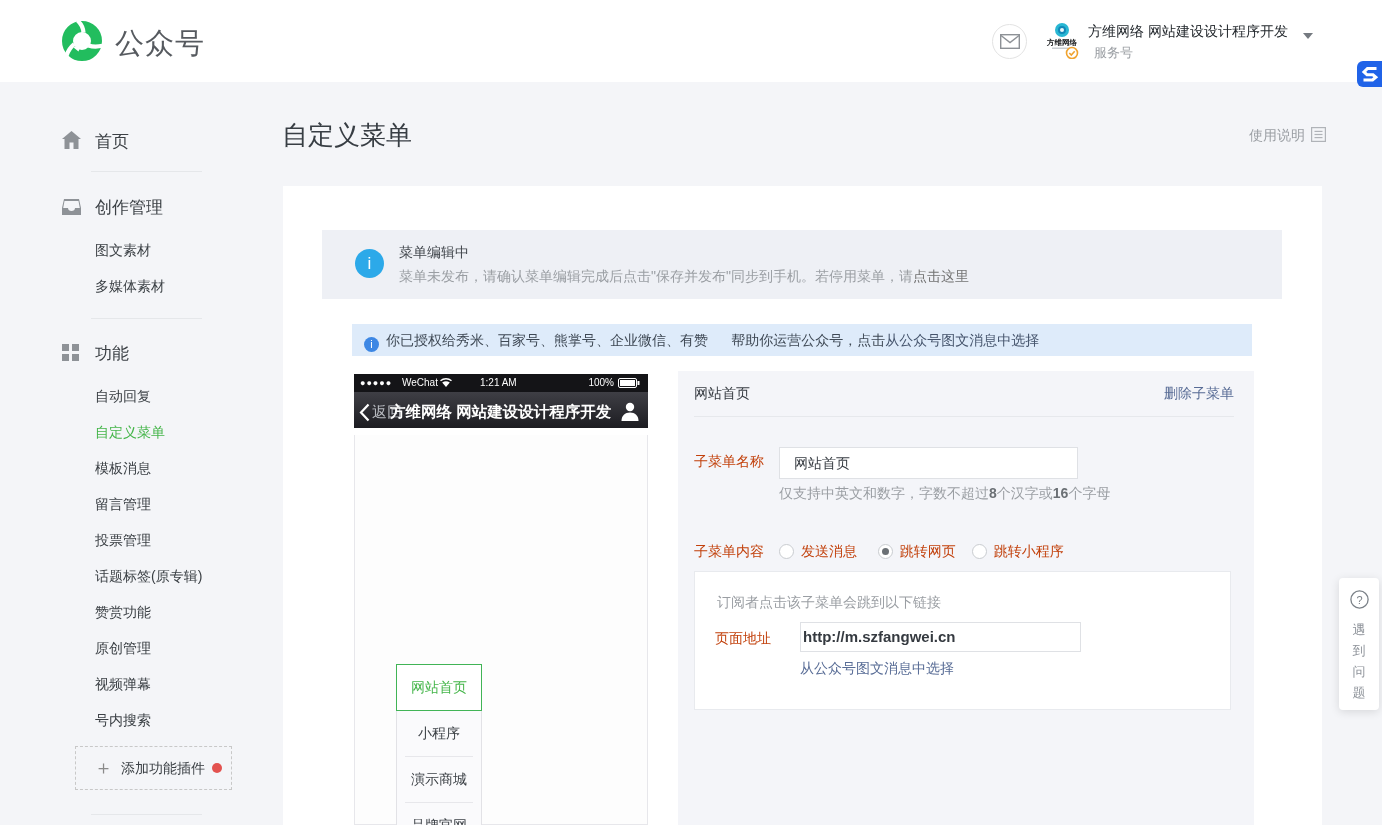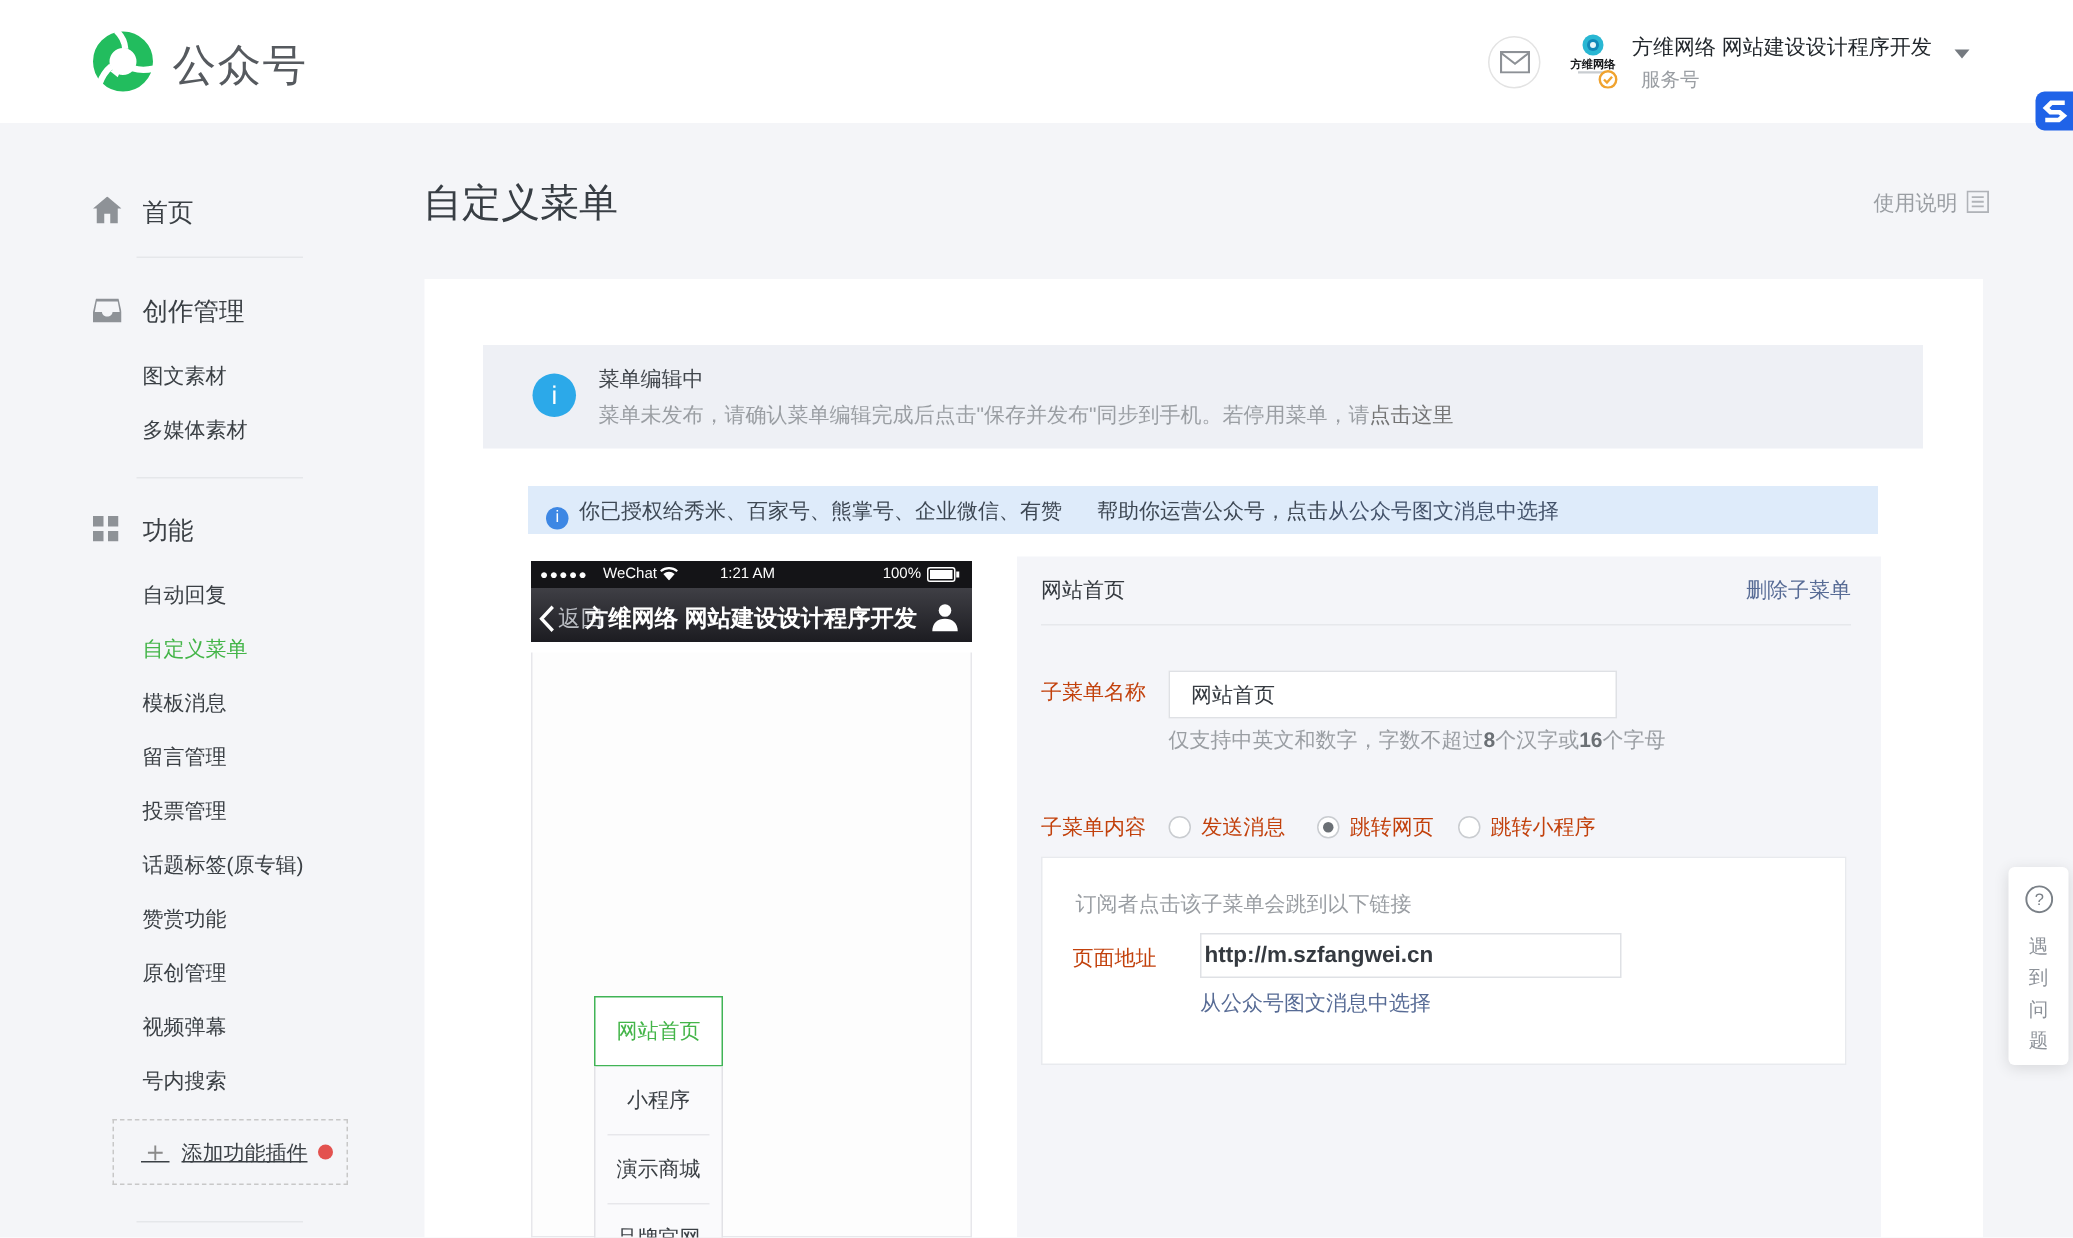--- a/index.html
+++ b/index.html
@@ -1,18 +1,18 @@
 <!DOCTYPE html>
 <html><head>
 <meta charset="utf-8">
 <style>
 * { margin:0; padding:0; box-sizing:border-box; }
 html,body { width:1382px; height:825px; overflow:hidden; }
 body { font-family:"Liberation Sans", sans-serif; background:#f4f5f8; position:relative; }
-.abs { position:absolute;text-decoration:underline; }
+.abs { position:absolute; }
 
 
 #header { position:absolute; left:0; top:0; width:1382px; height:82px; background:#fff; }
 #logo { position:absolute; left:61px; top:20px; }
 #logotext { position:absolute; left:115px; top:24px; font-size:29px; color:#565a5f; letter-spacing:1px; }
 #mailwrap { position:absolute; left:992px; top:24px; width:35px; height:35px; border:1px solid #e3e3e3; border-radius:50%; }
 #avatarbox { position:absolute; left:1045px; top:22px; width:34px; height:37px; background:#fff; }
 #acctname { position:absolute; left:1088px; top:23px; font-size:14px; color:#23282d; }
 #accttype { position:absolute; left:1094px; top:44px; font-size:13px; color:#9a9ea3; }
 #caret { position:absolute; left:1303px; top:33px; width:0; height:0; border-left:5.5px solid transparent; border-right:5.5px solid transparent; border-top:6.5px solid #757a80; }

